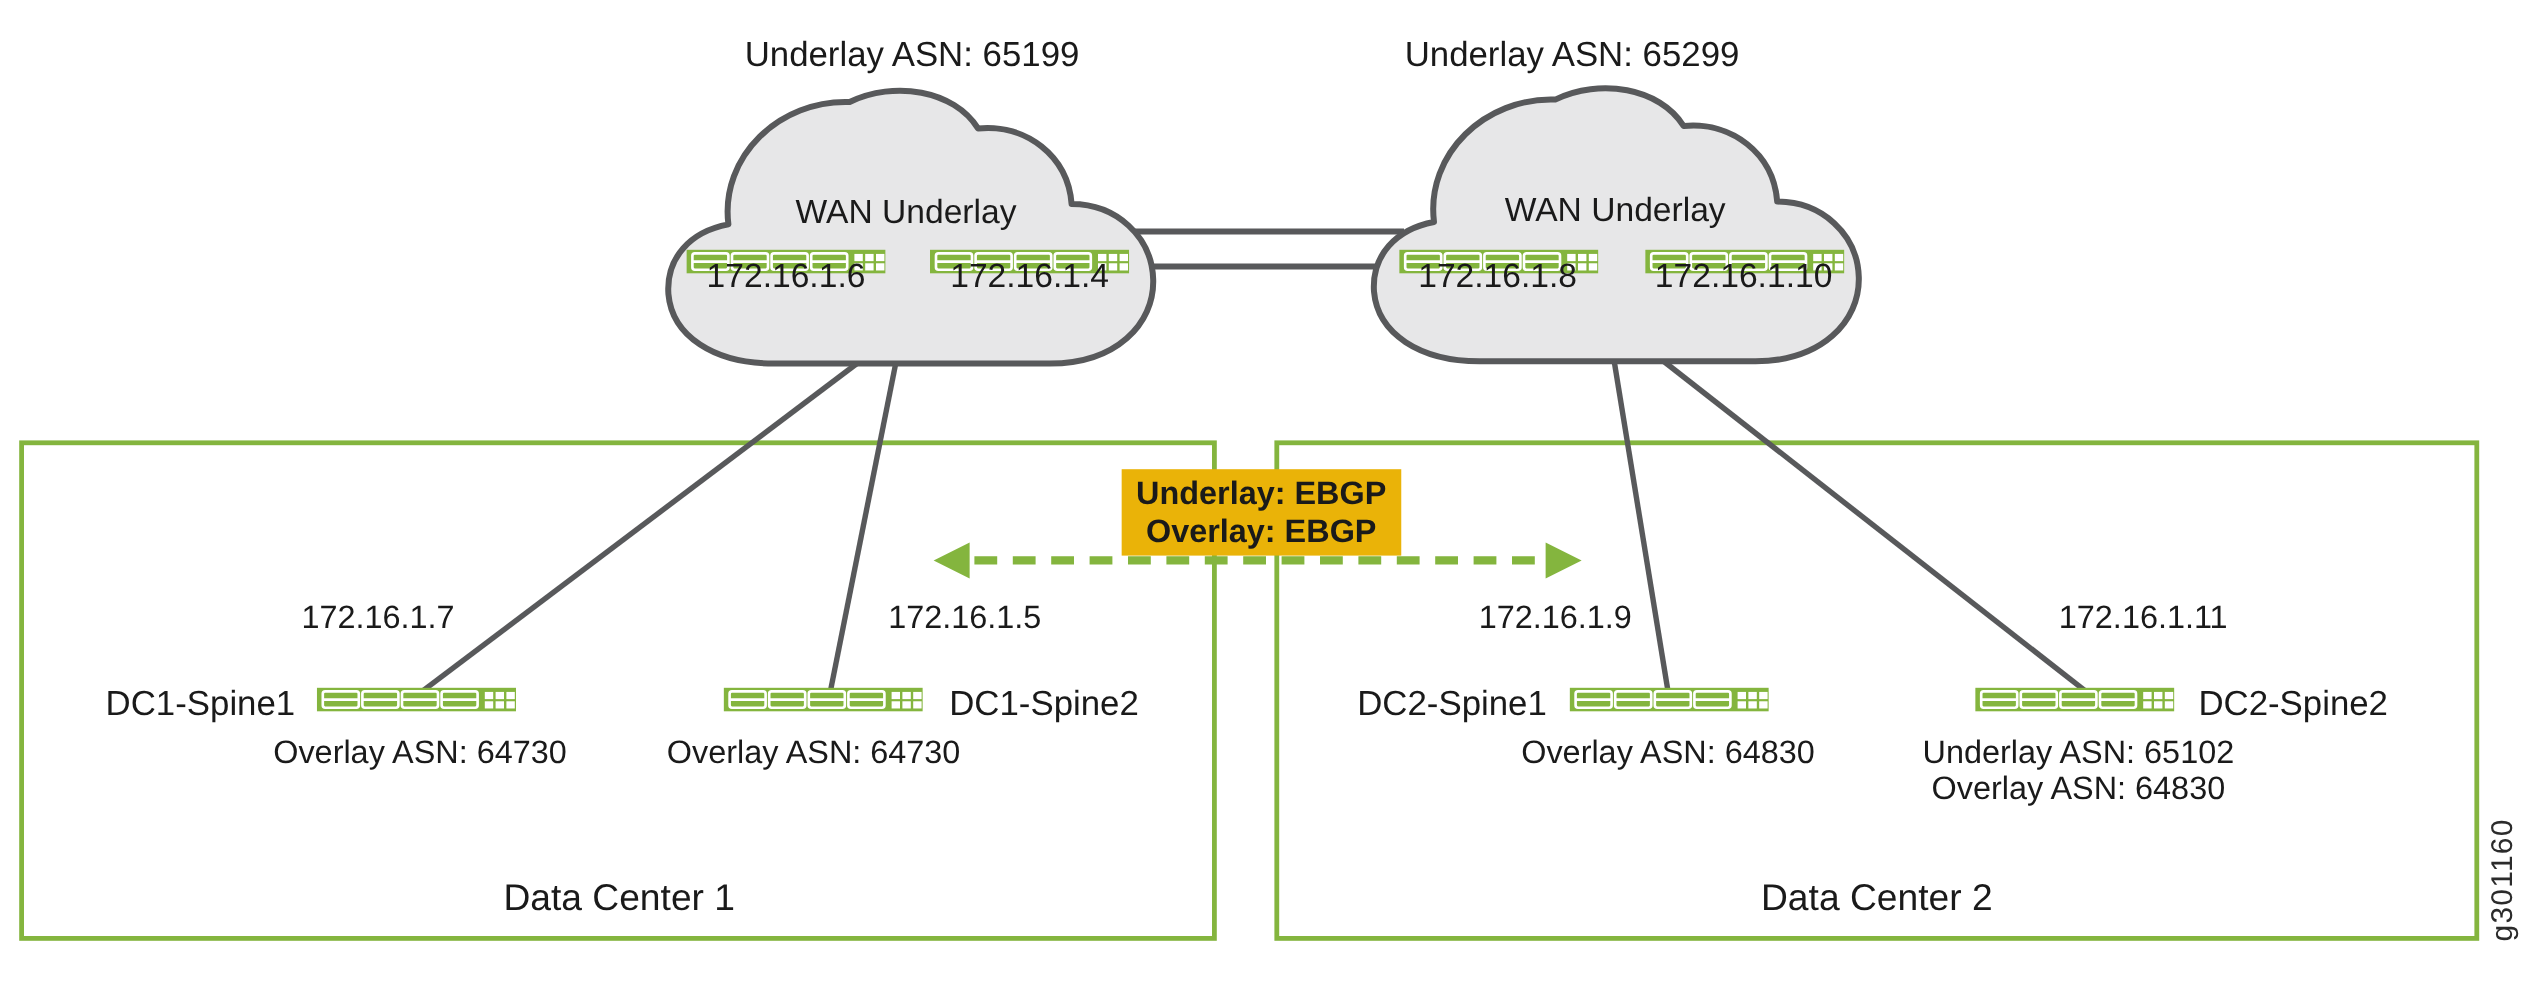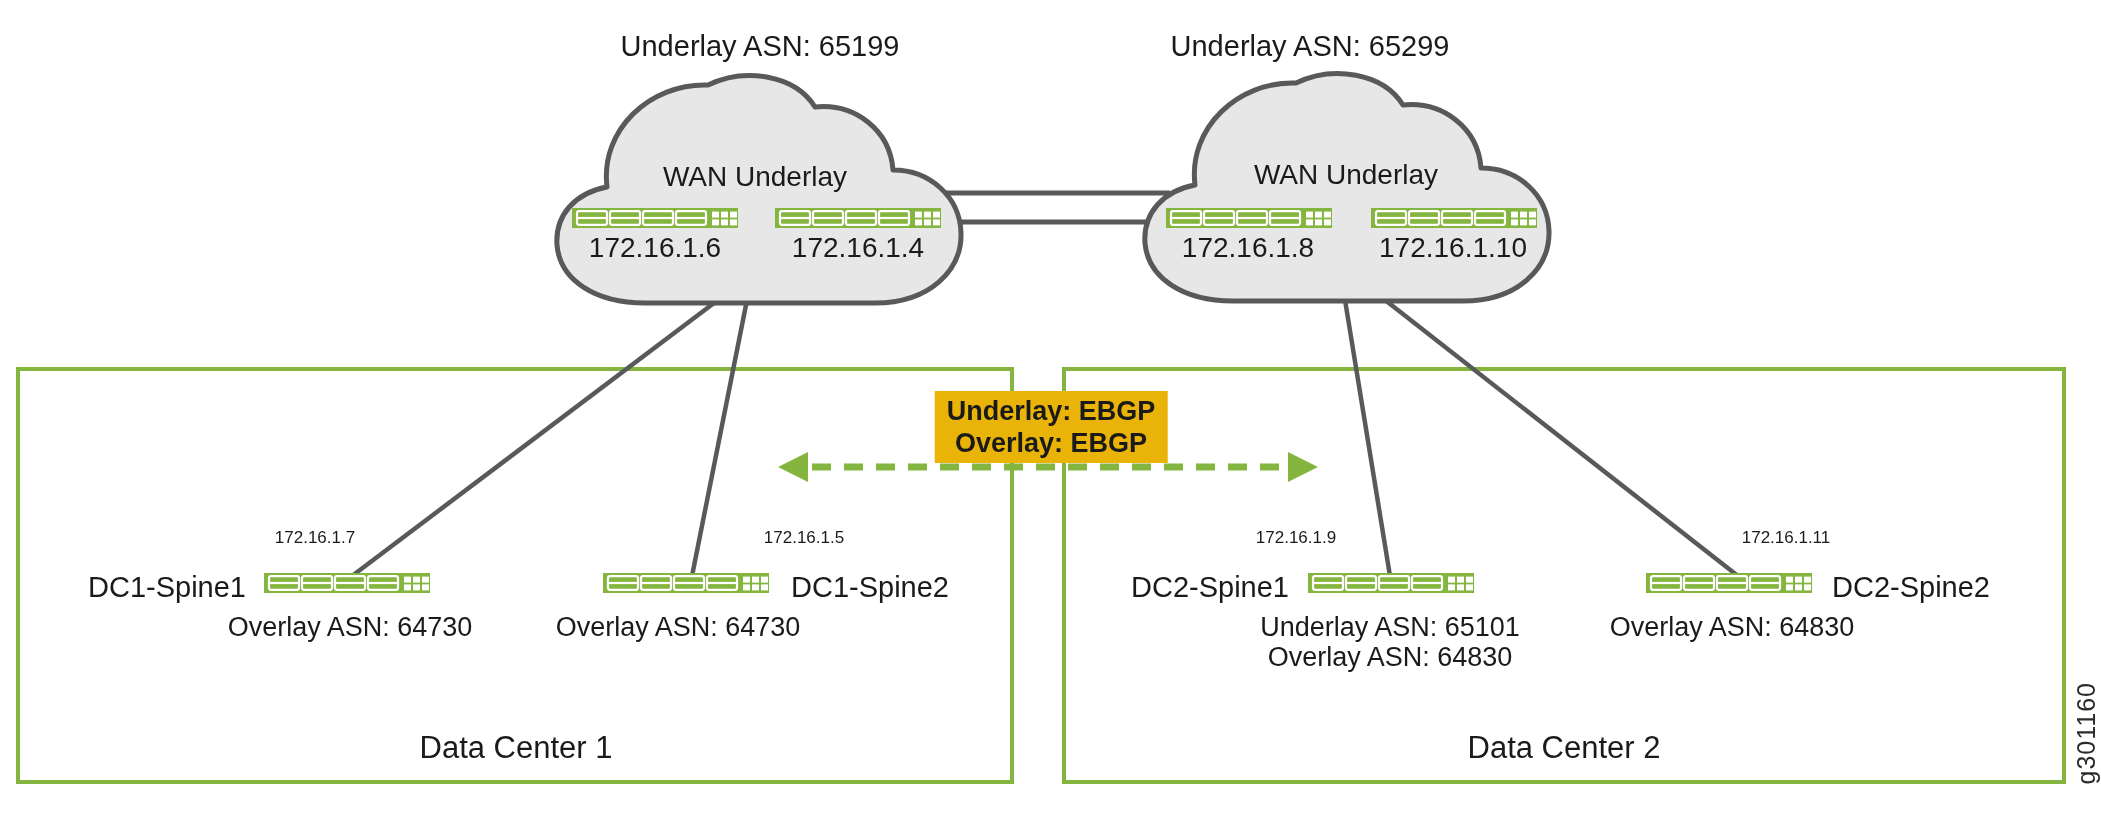--- a/index.html
+++ b/index.html
@@ -22,29 +22,29 @@
     border:4px solid var(--green);background:transparent;z-index:1;
   }
   #dc1-box{left:16px;width:998px;}
   #dc2-box{left:1062px;width:1004px;}
   .dc-title{top:733px;font-size:31px;font-weight:400;z-index:3;}
   
   #wire-layer{position:absolute;left:0;top:0;z-index:2;pointer-events:none;}
   
   .cloud-name{top:162px;font-size:28px;z-index:3;}
   .top-asn{top:31px;font-size:29px;z-index:3;}
-  .cloud-ip{top:233px;font-size:28px;z-index:3;}
+  .cloud-ip{top:215px;font-size:28px;z-index:3;}
   
   .switch{position:absolute;width:166px;height:20px;z-index:3;}
   .switch svg{display:block;width:100%;height:100%;}
   .sw-body{fill:var(--green);}
   .sw-line{stroke:#ffffff;stroke-width:2.2;fill:none;}
   .sw-sq{fill:#ffffff;}
   
-  .spine-ip{top:523px;font-size:17px;z-index:3;}
+  .spine-ip{top:499px;font-size:27px;z-index:3;}
   .spine-name{top:572px;font-size:29px;z-index:3;}
   .asn-block{position:absolute;top:612px;text-align:center;transform:translateX(-50%);
              font-size:27px;line-height:30px;white-space:nowrap;z-index:3;}
   
   #ebgp-label{
     position:absolute;left:1051px;top:391px;transform:translateX(-50%);
     text-align:center;font-size:27px;line-height:32px;white-space:nowrap;
     background:#eab308;padding:4px 12px;z-index:3;font-weight:bold;
   }
   
@@ -165,30 +165,30 @@
 <div class="lbl ctr dc-title" style="left:516px;">Data Center 1</div>
 
 <div class="lbl ctr spine-ip" style="left:1296px;">172.16.1.9</div>
 <div class="lbl ctr spine-name" style="left:1210px;">DC2-Spine1</div>
 <div class="switch" style="left:1308px;top:573px;">
     <svg viewBox="0 0 166 20">
       <use href="#switch-icon-sym"></use>
     </svg>
   </div>
 <div class="asn-block" style="left:1390px;">
-  <div>Underlay ASN: 65101</div>
   <div>Overlay ASN: 64830</div>
 </div>
 
 <div class="lbl ctr spine-ip" style="left:1786px;">172.16.1.11</div>
 <div class="lbl ctr spine-name" style="left:1911px;">DC2-Spine2</div>
 <div class="switch" style="left:1646px;top:573px;">
     <svg viewBox="0 0 166 20">
       <use href="#switch-icon-sym"></use>
     </svg>
   </div>
 <div class="asn-block" style="left:1732px;">
+  <div>Underlay ASN: 65102</div>
   <div>Overlay ASN: 64830</div>
 </div>
 
 <div class="lbl ctr dc-title" style="left:1564px;">Data Center 2</div>
 
 <div id="figure-id">g301160</div>
 
 </body></html>

